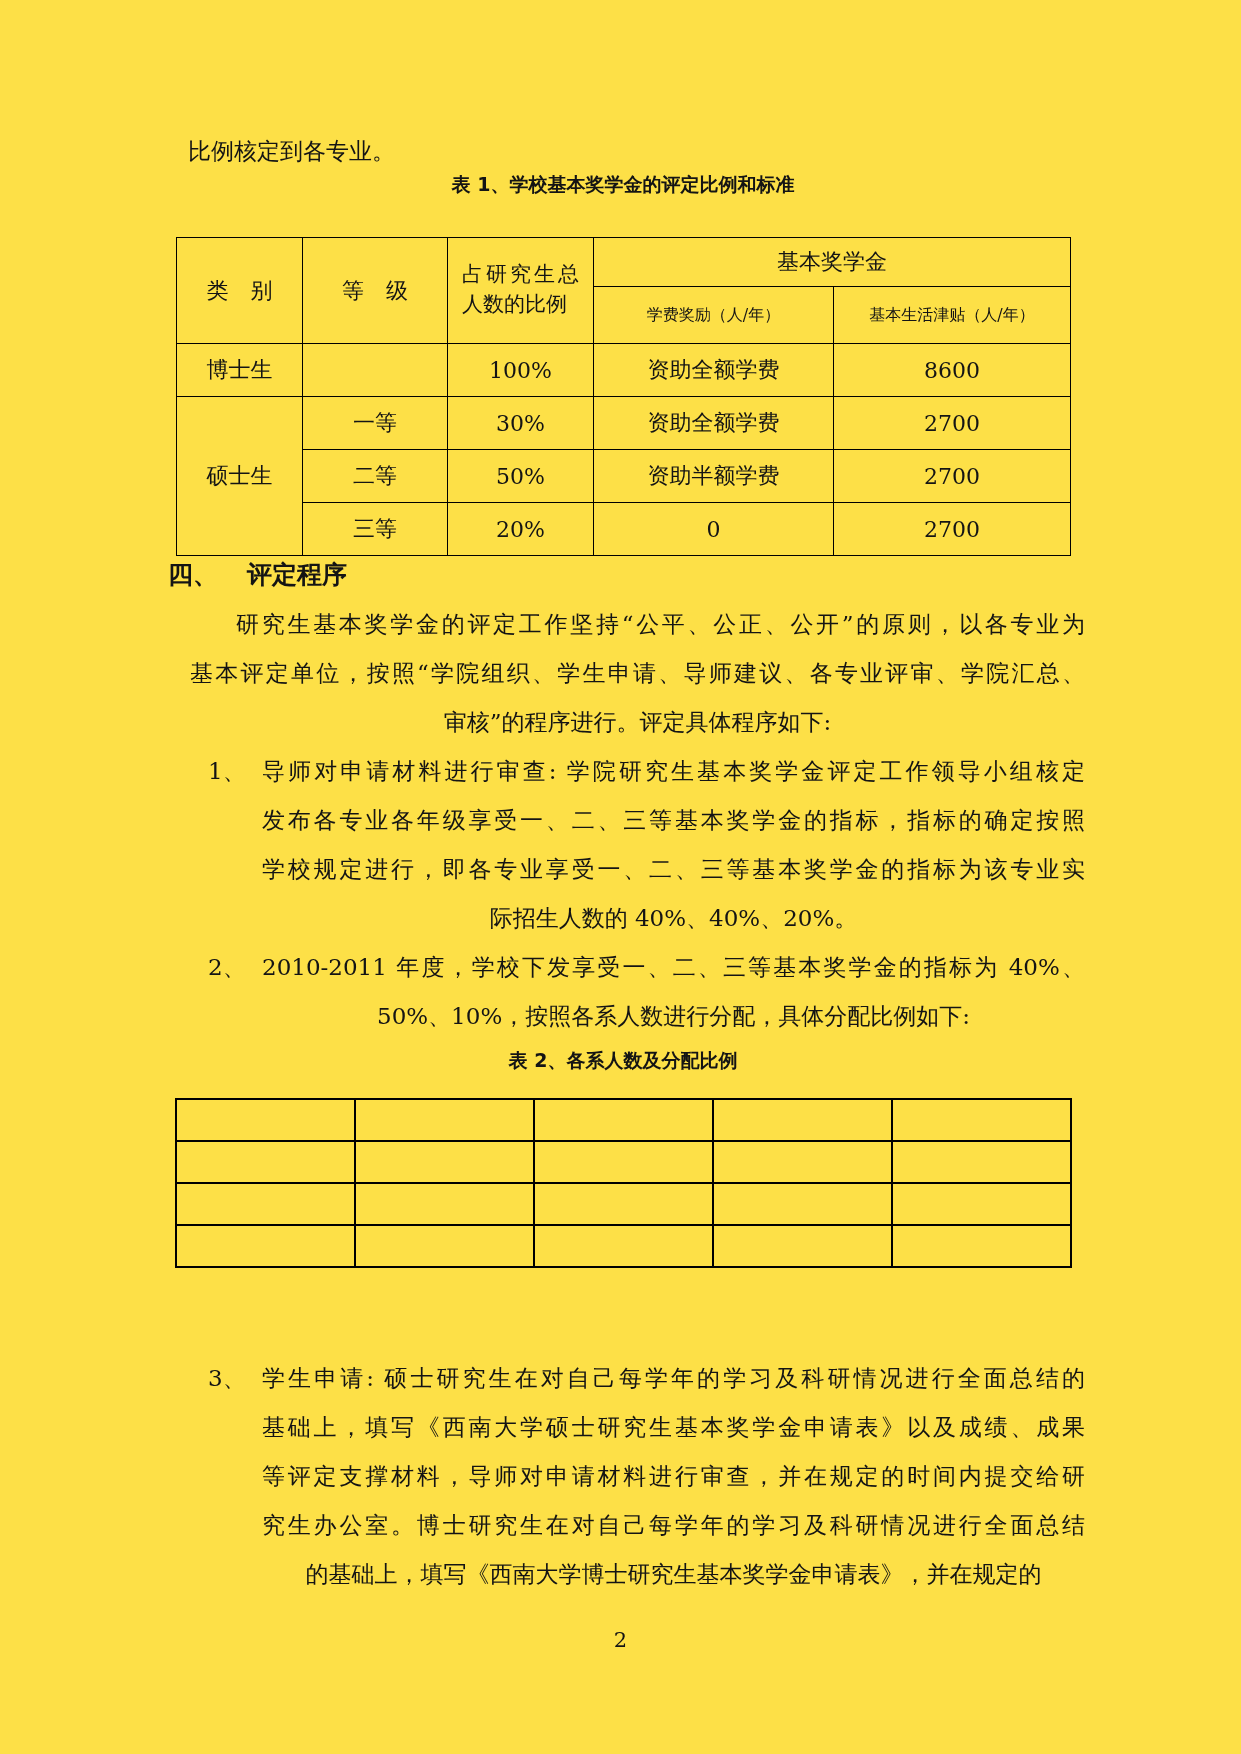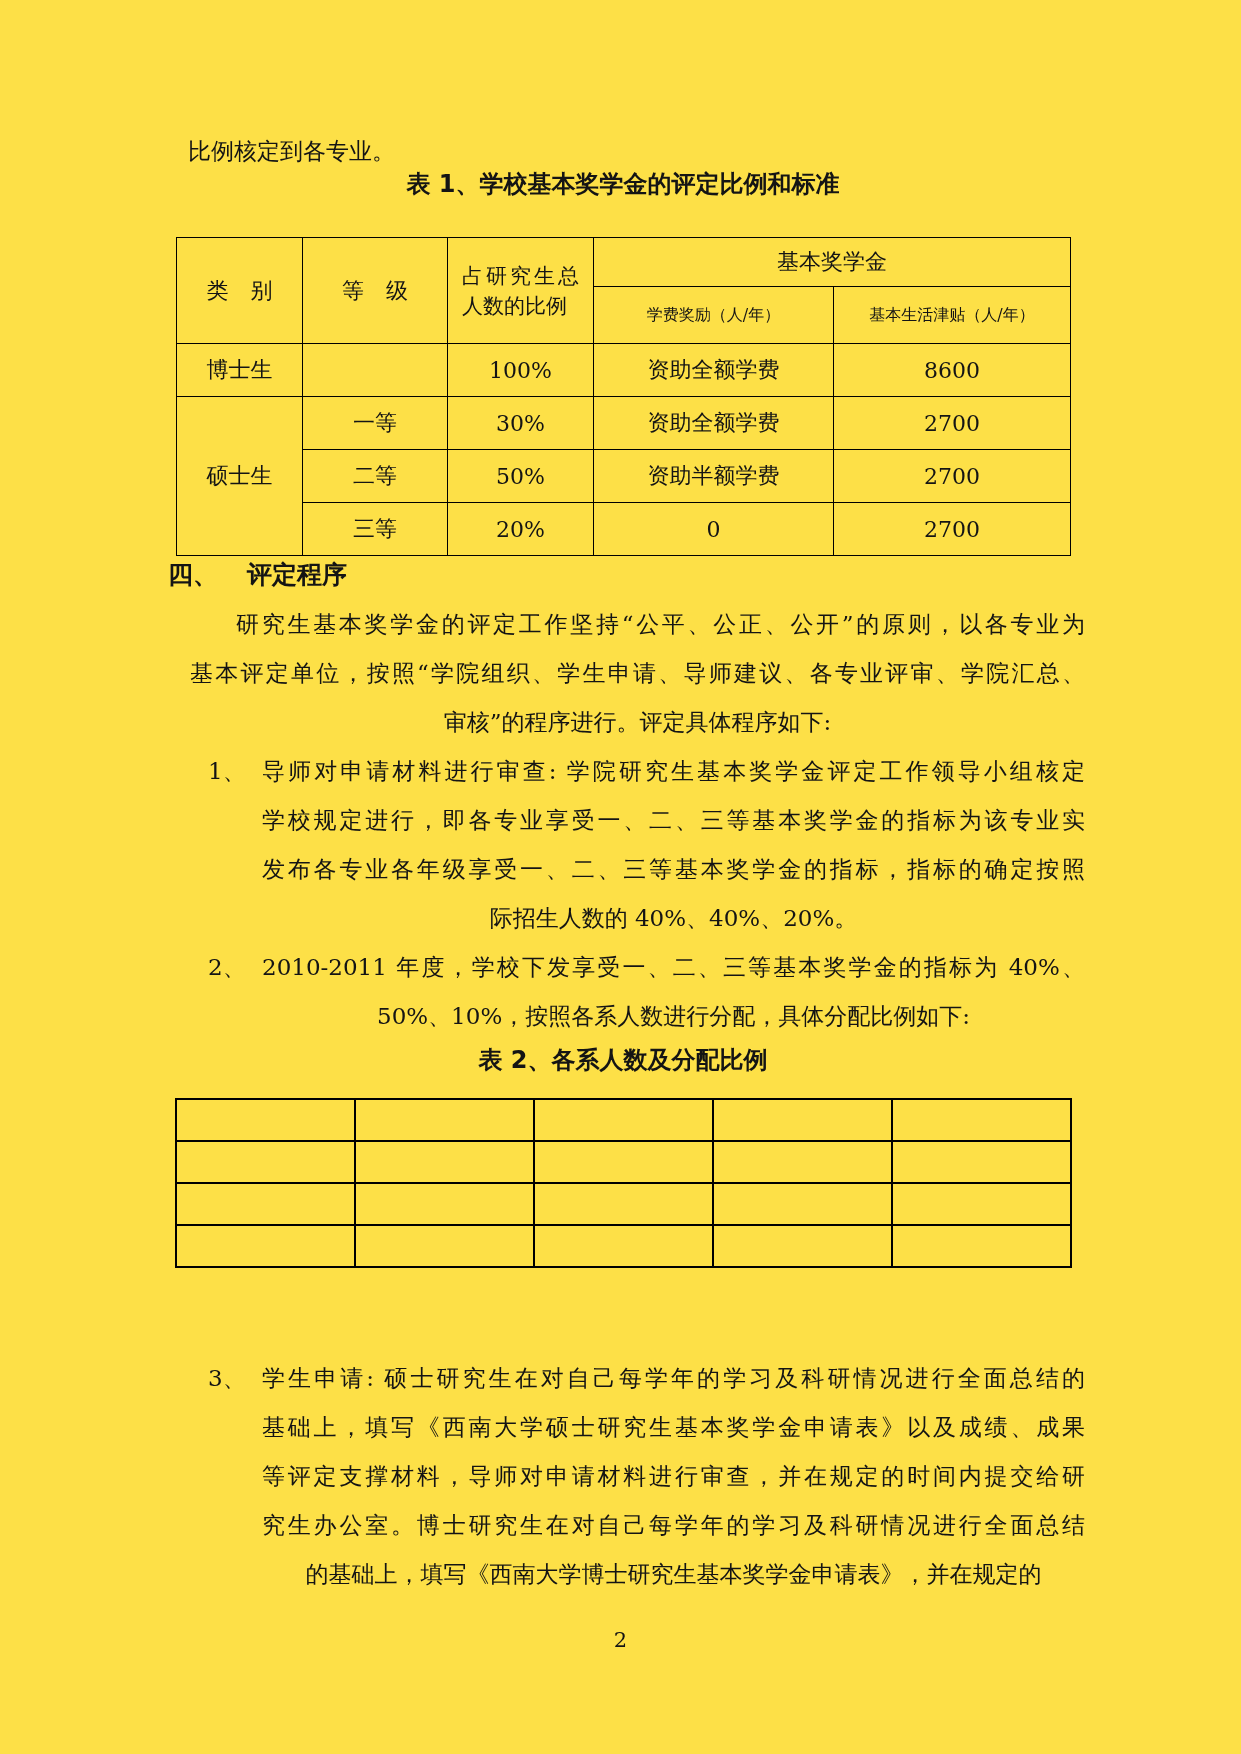--- a/index.html
+++ b/index.html
@@ -14,36 +14,36 @@
   }
   .abs { position:absolute; }
 
   
   #intro-line { top:136px; left:188px; font-size:23px; line-height:30px; }
 
   
   .tbl-title {
     left:176px; width:894px; text-align:center;
     font-family:"DejaVu Sans","Liberation Sans",sans-serif;
-    font-weight:bold; font-size:24px; line-height:32px;
+    font-weight:bold; font-size:19px; line-height:32px;
   }
   #table1-title { top:168px; }
   #table2-title { top:1044px; }
 
   
   #table1 { top:237px; left:176px; width:894px; border-collapse:collapse; table-layout:fixed; }
   #table1 td {
     border:1px solid #000; text-align:center; vertical-align:middle;
     font-size:22px; padding:0; overflow:hidden;
   }
   #table1 tr.h1 td { height:48px; }
   #table1 tr.h2 td { height:56px; font-size:16px; }
   #table1 tr.dr td { height:52px; }
   #table1 td.ratio-h div {
-    text-align:justify; padding:0 14px; line-height:30px; font-size:21px;
+    text-align:justify; padding:0 14px; line-height:30px; font-size:21px;font-family:Liberation Mono, monospace;
   }
 
   
   #table2 { top:1098px; left:175px; width:895px; border-collapse:collapse; table-layout:fixed; }
   #table2 td { border:2px solid #000; height:40px; padding:0; }
 
   
   #section-heading {
     top:558px; left:168px;
     font-family:"DejaVu Sans","Liberation Sans",sans-serif;
@@ -140,22 +140,22 @@
   <div class="abs" id="para">
     <div class="bodyline j indent">研究生基本奖学金的评定工作坚持“公平、公正、公开”的原则，以各专业为</div>
     <div class="bodyline j">基本评定单位，按照“学院组织、学生申请、导师建议、各专业评审、学院汇总、</div>
     <div class="bodyline n">审核”的程序进行。评定具体程序如下:</div>
   </div>
 
   <div class="list-item" id="item1">
     <span class="num">1、</span>
     <div class="lines">
       <div class="bodyline j">导师对申请材料进行审查: 学院研究生基本奖学金评定工作领导小组核定</div>
+      <div class="bodyline j">发布各专业各年级享受一、二、三等基本奖学金的指标，指标的确定按照</div>
       <div class="bodyline j">学校规定进行，即各专业享受一、二、三等基本奖学金的指标为该专业实</div>
-      <div class="bodyline j">发布各专业各年级享受一、二、三等基本奖学金的指标，指标的确定按照</div>
       <div class="bodyline n">际招生人数的 40%、40%、20%。</div>
     </div>
   </div>
 
   <div class="list-item" id="item2">
     <span class="num">2、</span>
     <div class="lines">
       <div class="bodyline j">2010-2011 年度，学校下发享受一、二、三等基本奖学金的指标为 40%、</div>
       <div class="bodyline n">50%、10%，按照各系人数进行分配，具体分配比例如下:</div>
     </div>

